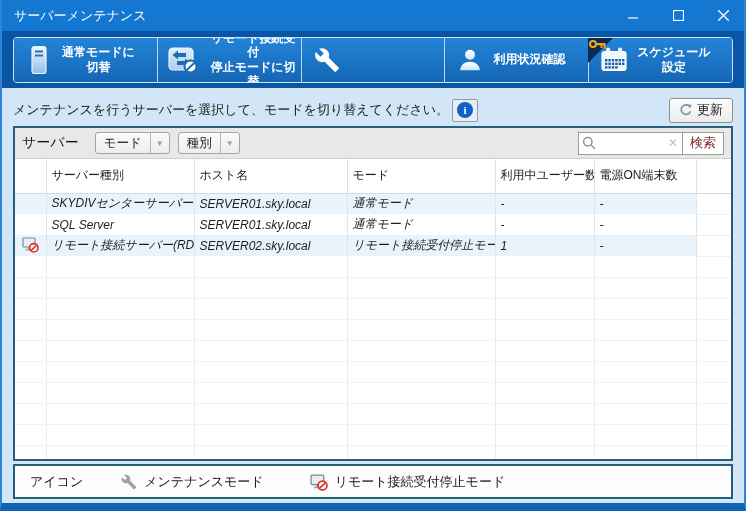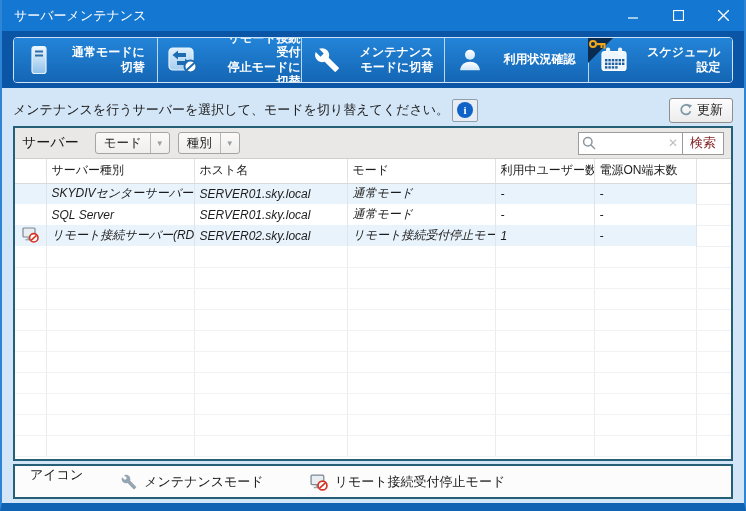--- a/index.html
+++ b/index.html
@@ -9,23 +9,23 @@
             border-bottom:8px solid #0f63b2; overflow:hidden; }
   
   .titlebar { height:31px; margin:0 -2px; background:#1477d2; display:flex; align-items:center;
               padding-left:14px; color:#fff; font-size:13px; }
   .tb-title { flex:1; }
   .win-controls { display:flex; height:31px; }
   .win-btn { width:45px; height:31px; display:flex; align-items:center; justify-content:center; cursor:pointer; }
   
   .toolbar { height:57px; margin:0 -2px; background:#0a55a6; display:flex; align-items:center; padding:0 13px; }
   .tb-group { flex:1; height:46px; display:flex; border:1px solid #cfe3f4; border-radius:4px; overflow:hidden; }
-  .tb-btn { flex:1; display:flex; align-items:center; gap:18px; padding-left:10px; cursor:pointer;
+  .tb-btn { flex:1; display:flex; align-items:center; gap:8px; padding-left:10px; cursor:pointer;
             background:linear-gradient(#2384d8,#1466b4); border:none; border-left:1px solid #bcd7ee;
-            color:#fff; font-size:12px; font-weight:bold; text-align:right; line-height:1.2; position:relative;
+            color:#fff; font-size:12px; font-weight:bold; text-align:center; line-height:1.2; position:relative;
             font-family:inherit; }
   .tb-btn:first-child { border-left:none; }
   .tb-ico { width:30px; display:flex; justify-content:center; flex:none; }
   .tb-label { display:flex; flex-direction:column; }
   .key-badge { position:absolute; top:-1px; left:-1px; width:26px; height:26px; pointer-events:none; }
   
   .instr-row { margin:8px 11px 0 11px; height:28px; display:flex; align-items:center; gap:3px; }
   .instr-text { font-size:13px; color:#1a1a1a; }
   .info-btn { width:26px; height:23px; background:#e7edf3; border:1px solid #8fa0ac; border-radius:2px;
               display:flex; align-items:center; justify-content:center; cursor:pointer; }
@@ -50,41 +50,41 @@
               border-left:1px solid #b5b5b5; font-size:8px; color:#98a0a6; }
   .search-group { height:23px; width:146px; display:flex; align-items:center; background:#fff;
                   border:1px solid #9b9b9b; }
   .search-mag { width:20px; display:flex; justify-content:center; flex:none; }
   .search-input { flex:1; min-width:0; border:none; outline:none; font-size:12px; font-family:inherit; }
   .search-clear { width:18px; flex:none; text-align:center; color:#bcbfc2; font-size:12px; cursor:pointer; }
   .search-btn { height:100%; flex:none; padding:0 7px; background:#fff; border:none; cursor:pointer;
                 border-left:1px solid #9b9b9b; font-size:13px; color:#7f1d1d; font-family:Liberation Serif, serif; }
   
   table { border-collapse:collapse; table-layout:fixed; width:100%; font-size:12px; }
-  th { height:24px; font-weight:normal; text-align:left; padding:0 5px; color:#1c1c1c;
+  th { height:34px; font-weight:normal; text-align:left; padding:0 5px; color:#1c1c1c;
        border-bottom:1px solid #d9d9d9; border-right:1px solid #e2e2e2; white-space:nowrap; overflow:hidden; }
   th.c6 { border-right:none; }
   td { height:21px; padding:0 5px; color:#1c1c1c; border-right:1px solid #dfe5ea;
        white-space:nowrap; overflow:hidden; }
   td.c0 { padding:0; text-align:center; }
   td.c6 { border-right:none; background:#fff; border-bottom:1px solid #eef1f4; }
   tr.alt td { background:#e9f3fb; }
   tr.alt td.c6 { background:#fff; }
   tr.filler td { background:#fff; border-bottom:1px solid #f0f3f6; border-right:1px solid #ececec; }
   tr.filler td.c6 { border-right:none; }
   tr.selected td { border-top:1px dotted #ef9f3a; border-bottom:1px dotted #ef9f3a; }
   tr.selected td.c1, tr.selected td.c2, tr.selected td.c3, tr.selected td.c4, tr.selected td.c5 {
        background:#1075c8; color:#fff; }
   tr.selected td.c0 { background:#d9ecfb; border-left:1px dotted #ef9f3a; }
   tr.selected td.c5 { border-right:1px dotted #ef9f3a; }
   tr.selected td.c6 { border-top:none; border-bottom:1px solid #eef1f4; }
   tbody tr { cursor:default;font-style:italic; }
   
   .legend { margin:3px 11px 0 11px; height:35px; border:2px solid #266078; background:#fcfcfc;
-            display:flex; padding:0 15px; font-size:13px; color:#1a1a1a; }
+            display:flex; align-items:center; padding:0 15px; font-size:13px; color:#1a1a1a; }
   .legend-title { margin-right:38px; }
   .legend-item { display:flex; align-items:center; gap:7px; margin-right:46px; }
 </style>
 </head>
 <body>
 
 <div class="window">
 
   <div class="titlebar">
     <span class="tb-title">サーバーメンテナンス</span>
@@ -151,24 +151,20 @@
           <span class="tb-line">リモート接続受付</span>
           <span class="tb-line">停止モードに切替</span>
         </span>
       </button>
 
       <button class="tb-btn">
         <span class="tb-ico">
           <svg width="26" height="26" viewBox="0 0 24 24">
             <path d="M22.7,19l-9.1-9.1c0.9-2.3,0.4-5-1.5-6.9c-2-2-5-2.4-7.4-1.3L9,6L6,9L1.6,4.7C0.4,7.1,0.9,10.1,2.9,12.1 c1.9,1.9,4.6,2.4,6.9,1.5l9.1,9.1c0.4,0.4,1,0.4,1.4,0l2.3-2.3C23.1,20,23.1,19.4,22.7,19z" fill="#fff"></path>
           </svg>
-        </span>
-        <span class="tb-label">
-          <span class="tb-line">メンテナンス</span>
-          <span class="tb-line">モードに切替</span>
         </span>
       </button>
 
       <button class="tb-btn">
         <span class="tb-ico">
           <svg width="26" height="26" viewBox="0 0 24 24">
             <defs>
                 <linearGradient id="gusr" x1="0" y1="0" x2="0" y2="1">
               <stop offset="0" stop-color="#ffffff"></stop>
                   <stop offset="1" stop-color="#cfe6f8"></stop>

